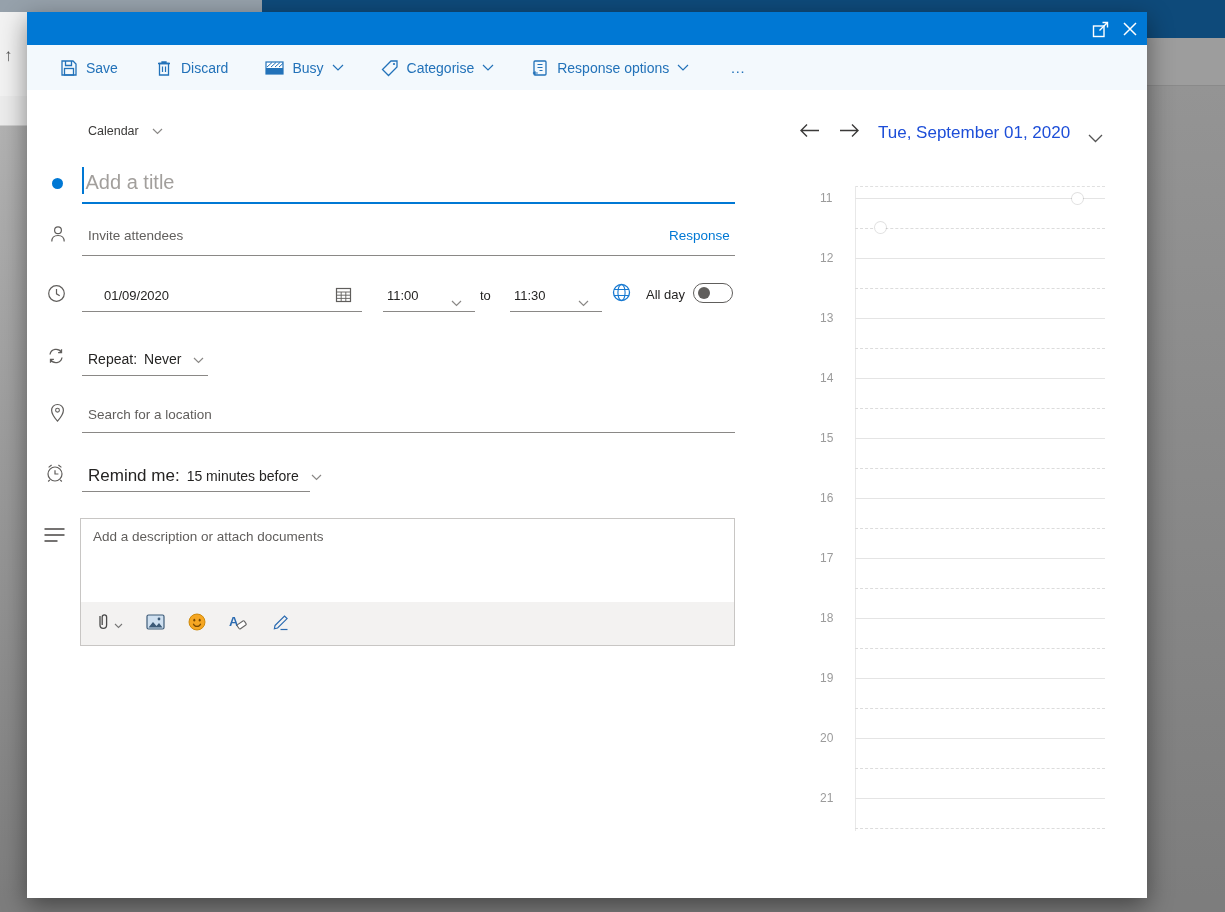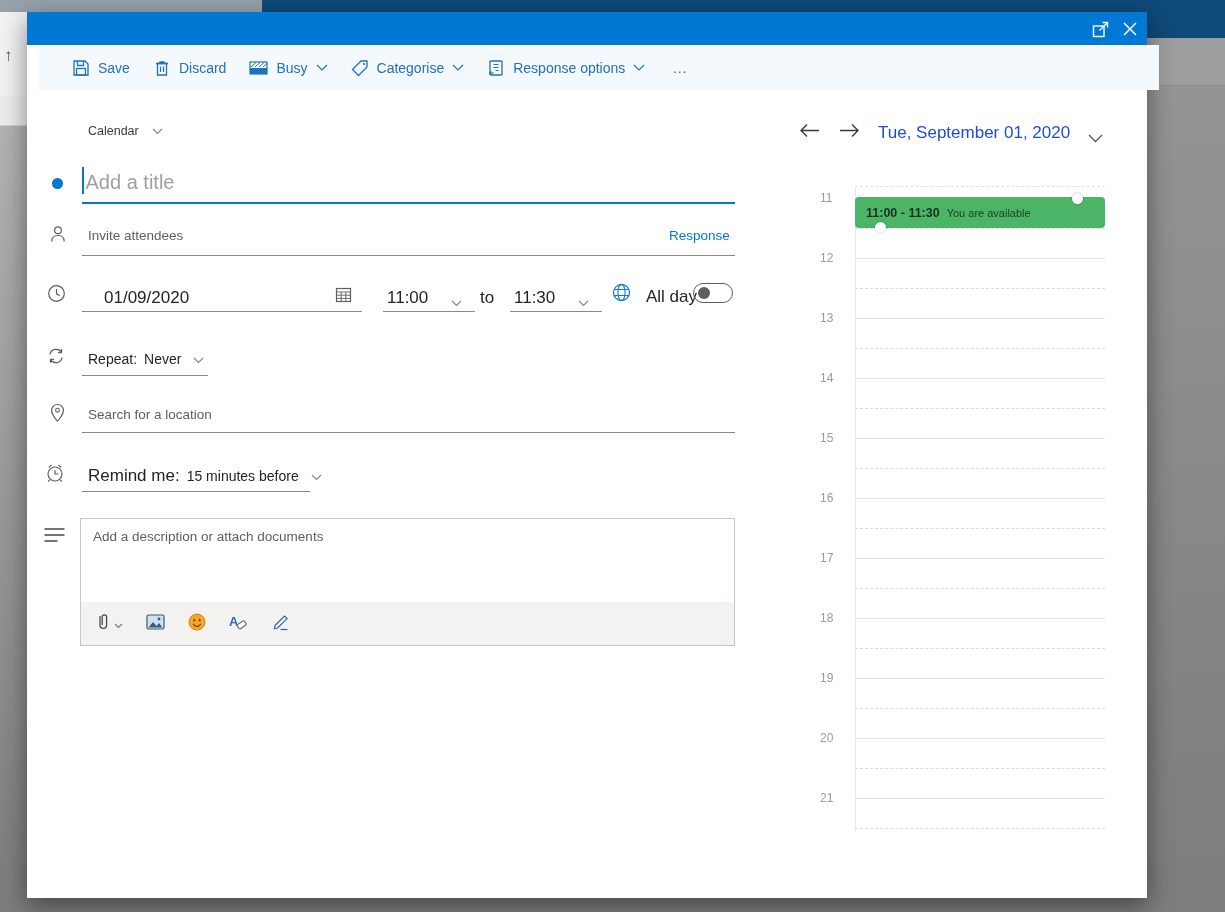--- a/index.html
+++ b/index.html
@@ -24,32 +24,32 @@
   #dialog { position:absolute; left:27px; top:12px; width:1120px; height:886px;
             background:#fff; box-shadow:0 8px 24px rgba(0,0,0,.45); }
 
   .dlg-header { position:absolute; left:0; top:0; width:1120px; height:33px; background:#0078d4; }
   .win-btn { position:absolute; top:6px; width:22px; height:22px; display:flex; align-items:center;
              justify-content:center; cursor:pointer; color:#fff; }
   .btn-popout { left:1062px; }
   .btn-close  { left:1092px; }
 
   .dlg-toolbar { position:absolute; left:0; top:33px; width:1120px; height:45px; background:#f3f9fd;
-                 display:flex; align-items:center; padding-left:33px; gap:23px;
-                 color:#2272b9; font-size:14px;margin-left:12px; }
+                 display:flex; align-items:center; padding-left:33px; gap:37px;
+                 color:#2272b9; font-size:14px; }
   .tb-item { display:flex; align-items:center; gap:8px; cursor:pointer; white-space:nowrap; }
   .tb-item svg { display:block; }
   .tb-more { font-size:15px; letter-spacing:1px; cursor:pointer; padding:0 4px; }
   .chev { display:inline-block; }
 
   
   .abs { position:absolute; }
   .underline  { position:absolute; height:1px; background:#8a8886; }
   .placeholder { color:#605e5c; font-size:13.5px;text-align:center; }
-  .fieldtext   { color:#252423; font-size:17px; }
+  .fieldtext   { color:#252423; font-size:13px; }
 
   .calendar-select { left:61px; top:112px; font-size:12.5px; color:#3b3a39; display:flex; align-items:center; gap:13px; cursor:pointer; }
   .cal-dot  { left:25px; top:166px; width:11px; height:11px; border-radius:50%; background:#0078d4; }
   .title-wrap { left:55px; top:155px; display:flex; align-items:flex-end; }
   .caret { width:1.5px; height:27px; background:#0078d4; margin-right:2px; }
   .title-ph { font-size:20px; color:#a29f9c; }
   .title-underline { left:55px; top:190px; width:653px; height:2px; background:#0078d4; position:absolute; }
 
   .toggle { left:666px; top:271px; width:40px; height:20px; border:1px solid #605e5c; border-radius:10px; cursor:pointer; }
   .toggle .knob { position:absolute; left:4px; top:3px; width:12px; height:12px; border-radius:50%; background:#605e5c; }
@@ -349,24 +349,20 @@
     <div class="abs rp-title">Tue, September 01, 2020</div>
     <span class="abs rp-chev">
       <svg width="15" height="9" viewBox="0 0 15 9">
           <path d="M1 1 l6.5 6.5 L14 1" fill="none" stroke="#555" stroke-width="1.3"></path>
         </svg>
     </span>
 
     <div id="day-grid">
       <div class="grid-topline"></div>
       <div class="grid-vline"></div>
-      <div id="event-block">
-        <span class="ev-time">11:00 - 11:30</span>
-        <span class="ev-status">You are available</span>
-      </div>
       <div class="ev-handle handle-top"></div>
       <div class="ev-handle handle-bottom"></div>
     <div class="hour-label" style="top: 4px;">11</div>
         <div class="hour-line" style="top: 12px;"></div>
         <div class="half-line" style="top: 42px;"></div>
         <div class="hour-label" style="top: 64px;">12</div>
         <div class="hour-line" style="top: 72px;"></div>
         <div class="half-line" style="top: 102px;"></div>
         <div class="hour-label" style="top: 124px;">13</div>
         <div class="hour-line" style="top: 132px;"></div>

